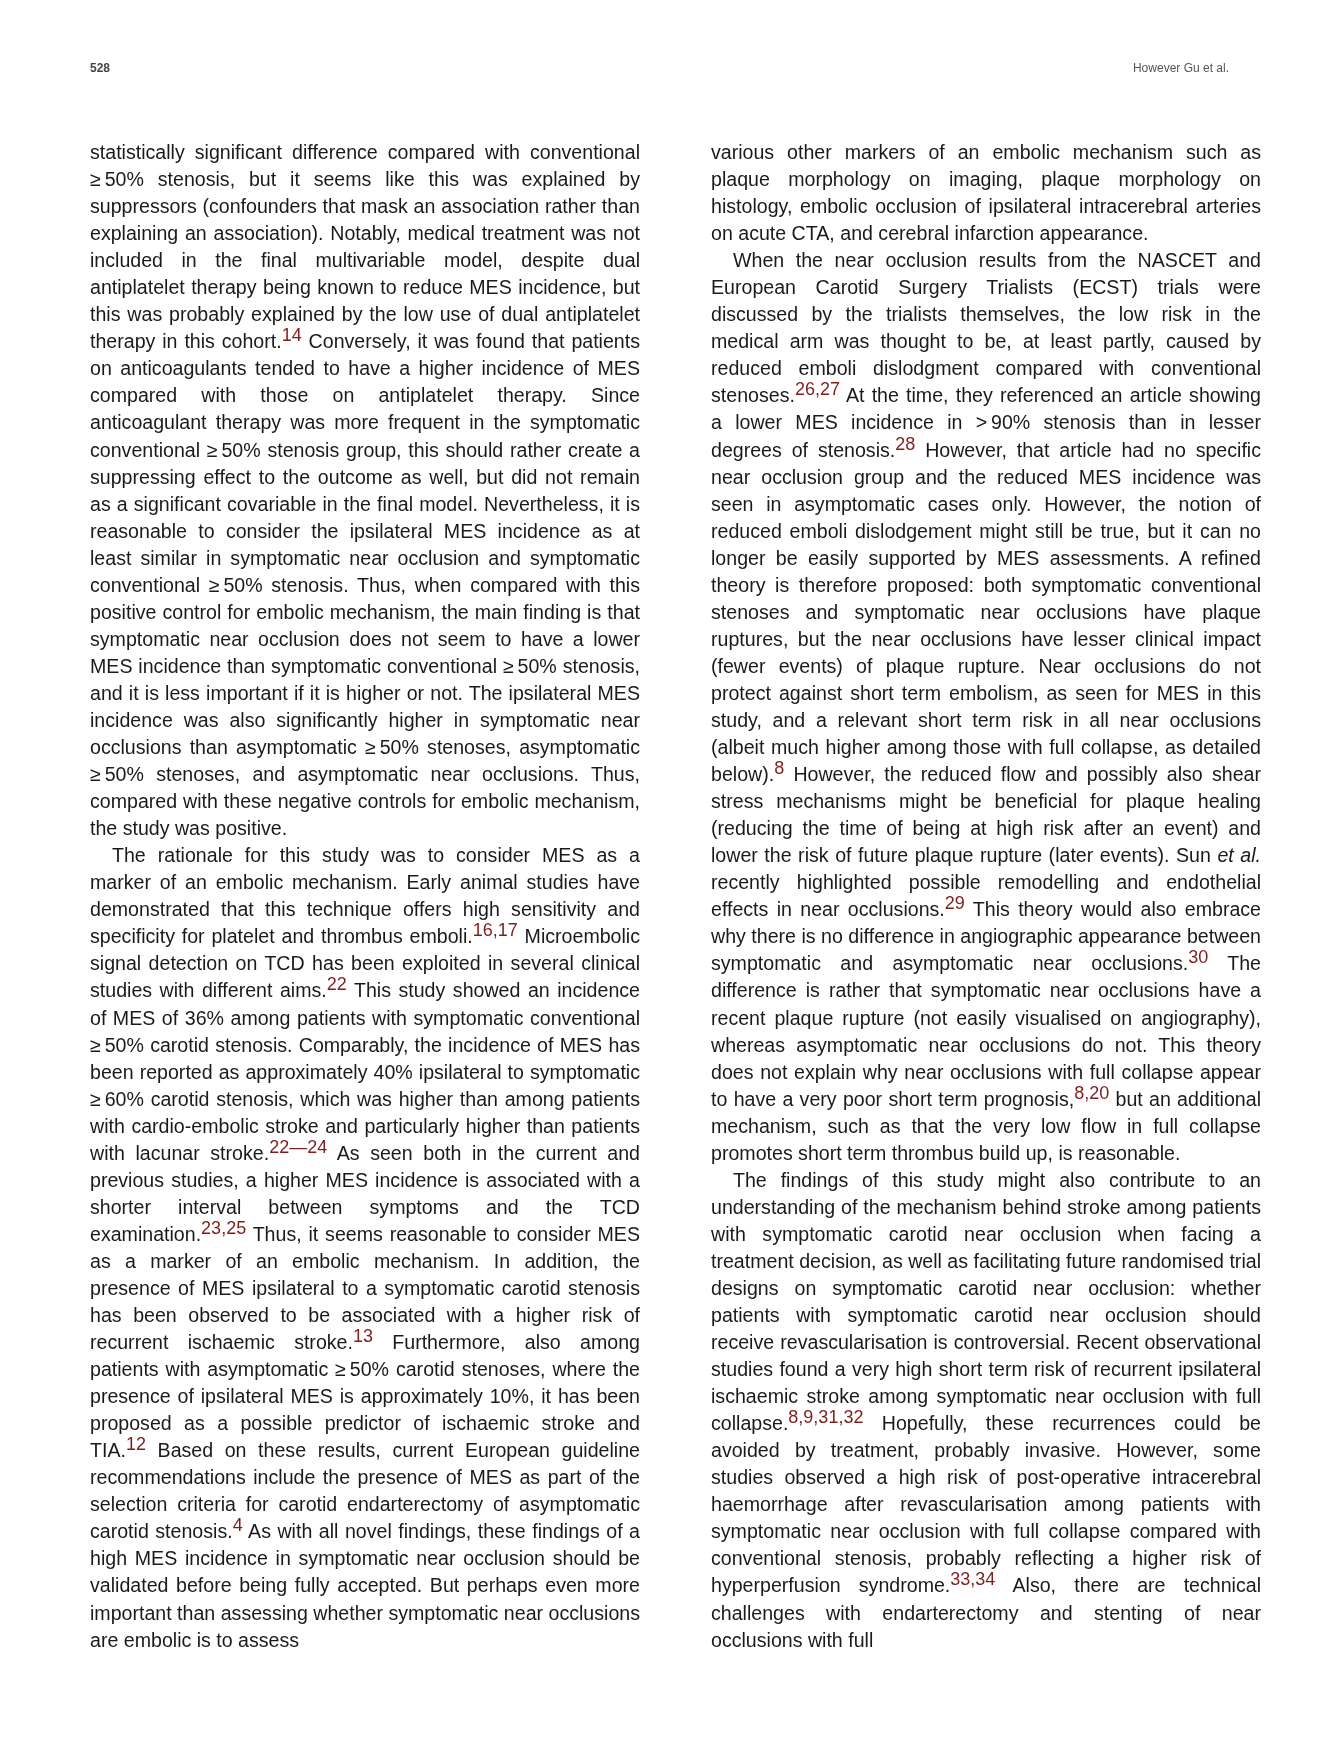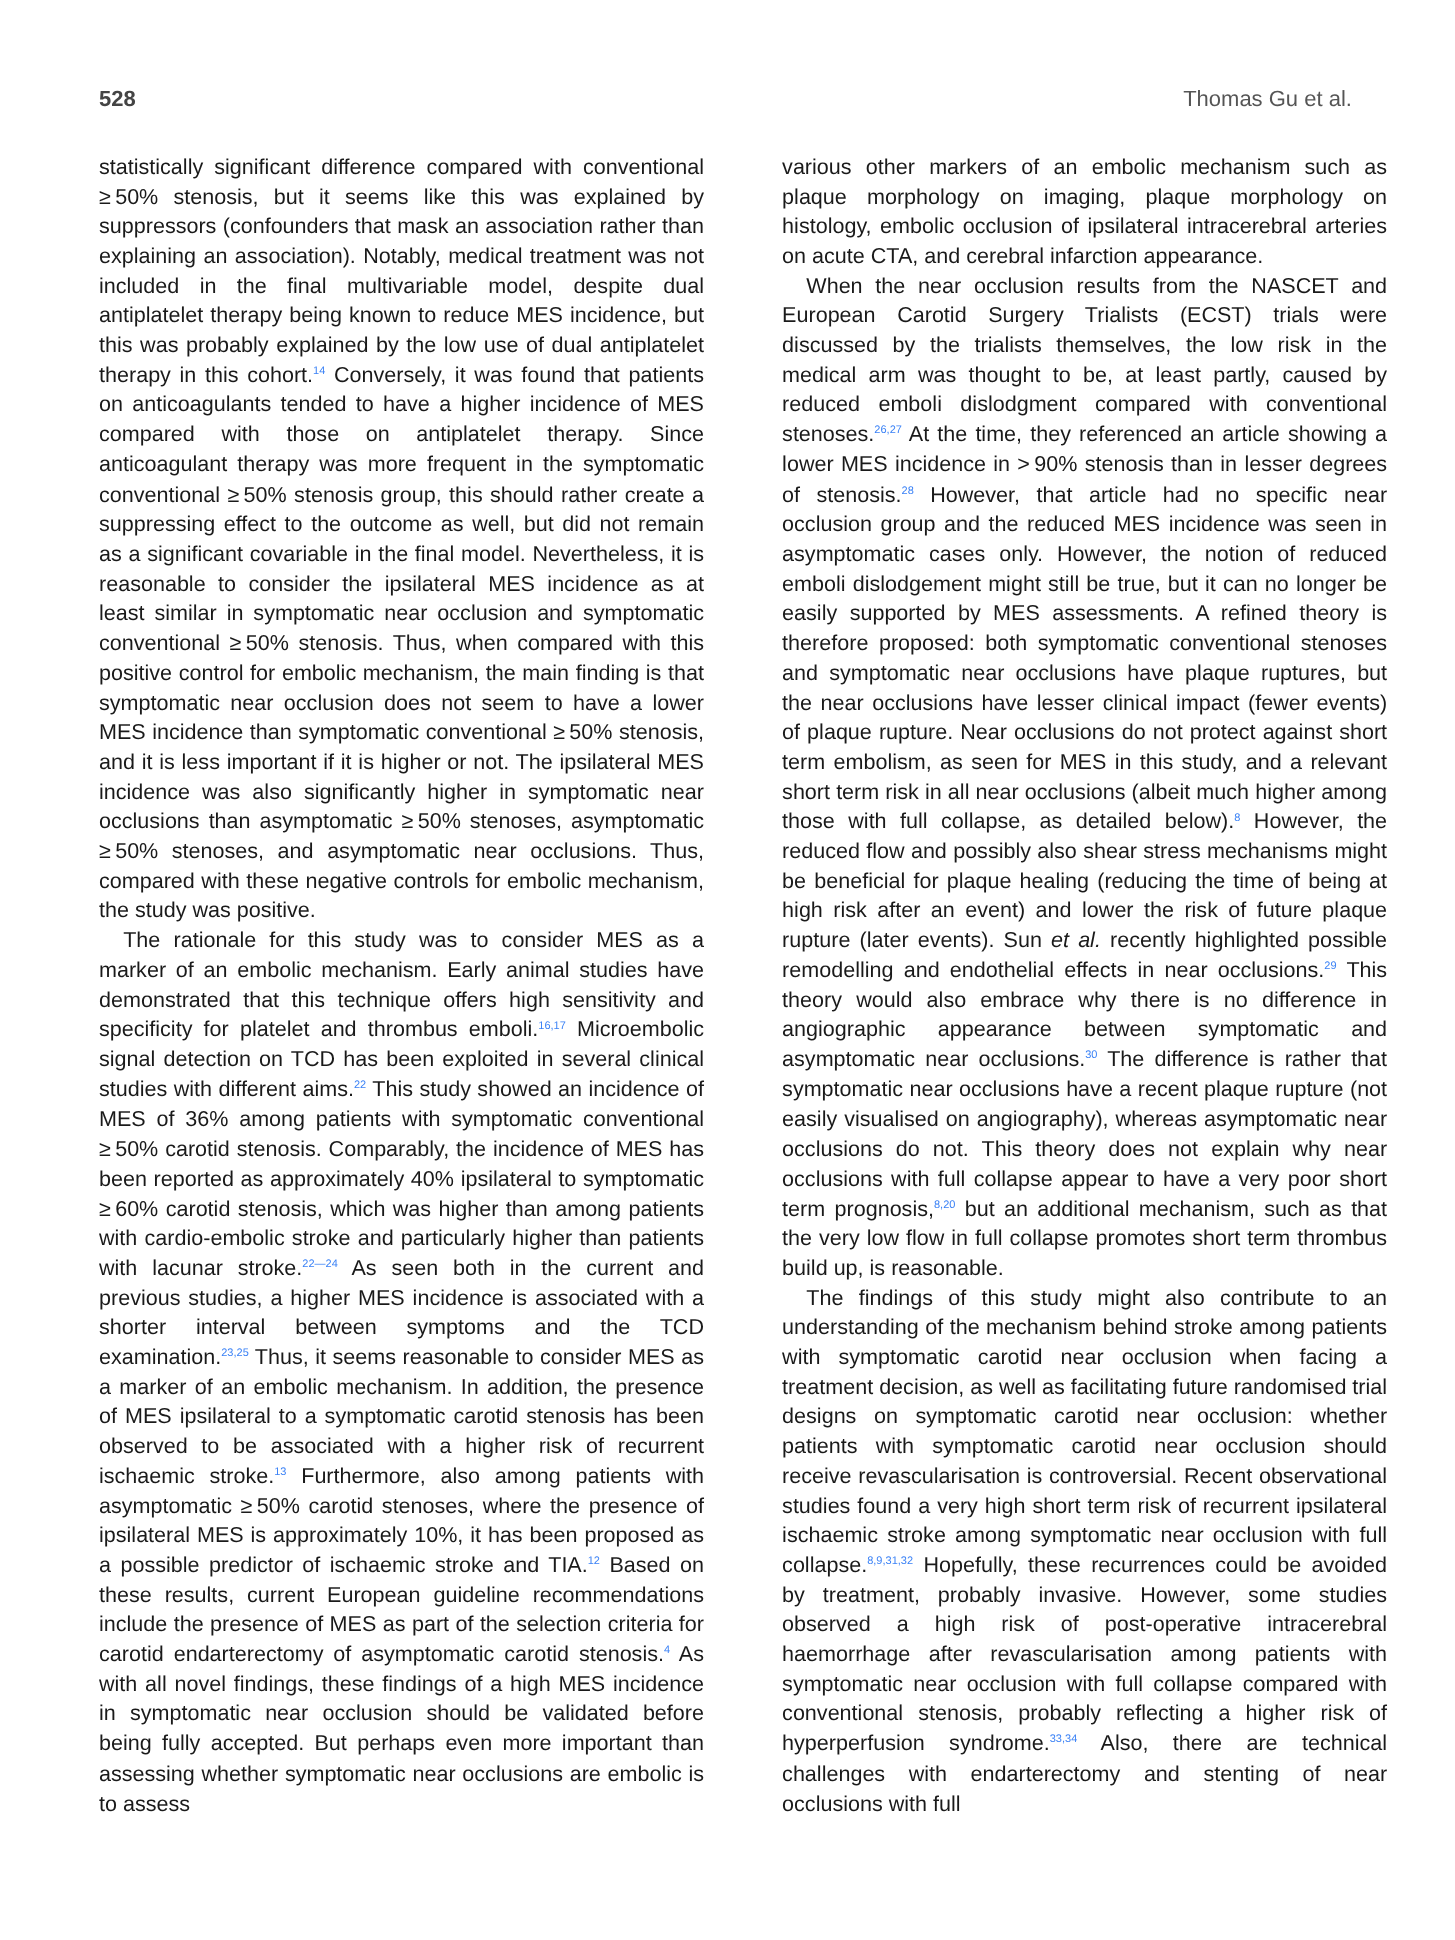--- a/index.html
+++ b/index.html
@@ -1,46 +1,46 @@
 <!DOCTYPE html>
 <html><head>
 <meta charset="utf-8">
 <style>
   html, body { margin: 0; padding: 0; background: #ffffff; }
   body {
     width: 1323px; height: 1764px; position: relative; overflow: hidden;
     font-family: "Liberation Sans", sans-serif; color: #1a1a1a;
   }
   .header {
-    position: absolute; top: 79px; left: 90px; width: 1139px; height: 24px;
-    font-size: 20px; color: #555; text-align: right;
+    position: absolute; top: 61px; left: 90px; width: 1139px; height: 24px;
+    font-size: 12px; color: #555; text-align: right;
   }
   .page-num { position: absolute; left: 0; top: 0; font-weight: bold; color: #444; }
   .running-head { position: absolute; right: 0; top: 0; color: #555; }
   .col {
     position: absolute; top: 139px; width: 550px;
     font-size: 19.6px; line-height: 27.05px; text-align: justify;
     hyphens: none;
   }
   .col-left { left: 90px; }
   .col-right { left: 677px; margin-left: 34px; }
   .col p { margin: 0; }
   .col p.indent { text-indent: 22px; }
   sup.ref {
-    color: #3b82f6; font-size: 10px; line-height: 0; vertical-align: 7px;
+    color: #7f1d1d; font-size: 18px; line-height: 0; vertical-align: 7px;
     cursor: pointer;
   }
   em { }
 </style>
 </head>
 <body>
 
 <div class="header">
   <span class="page-num">528</span>
-  <span class="running-head">Thomas Gu et al.</span>
+  <span class="running-head">However Gu et al.</span>
 </div>
 
 <div class="col col-left">
     <p><span>statistically significant difference compared with conventional ≥ 50% stenosis, but it seems like this was explained by suppressors (confounders that mask an association rather than explaining an association). Notably, medical treatment was not included in the final multivariable model, despite dual antiplatelet therapy being known to reduce MES incidence, but this was probably explained by the low use of dual antiplatelet therapy in this cohort.</span><sup class="ref">14</sup><span> Conversely, it was found that patients on anticoagulants tended to have a higher incidence of MES compared with those on antiplatelet therapy. Since anticoagulant therapy was more frequent in the symptomatic conventional ≥ 50% stenosis group, this should rather create a suppressing effect to the outcome as well, but did not remain as a significant covariable in the final model. Nevertheless, it is reasonable to consider the ipsilateral MES incidence as at least similar in symptomatic near occlusion and symptomatic conventional ≥ 50% stenosis. Thus, when compared with this positive control for embolic mechanism, the main finding is that symptomatic near occlusion does not seem to have a lower MES incidence than symptomatic conventional ≥ 50% stenosis, and it is less important if it is higher or not. The ipsilateral MES incidence was also significantly higher in symptomatic near occlusions than asymptomatic ≥ 50% stenoses, asymptomatic ≥ 50% stenoses, and asymptomatic near occlusions. Thus, compared with these negative controls for embolic mechanism, the study was positive.</span></p>
     <p class="indent"><span>The rationale for this study was to consider MES as a marker of an embolic mechanism. Early animal studies have demonstrated that this technique offers high sensitivity and specificity for platelet and thrombus emboli.</span><sup class="ref">16,17</sup><span> Microembolic signal detection on TCD has been exploited in several clinical studies with different aims.</span><sup class="ref">22</sup><span> This study showed an incidence of MES of 36% among patients with symptomatic conventional ≥ 50% carotid stenosis. Comparably, the incidence of MES has been reported as approximately 40% ipsilateral to symptomatic ≥ 60% carotid stenosis, which was higher than among patients with cardio-embolic stroke and particularly higher than patients with lacunar stroke.</span><sup class="ref">22—24</sup><span> As seen both in the current and previous studies, a higher MES incidence is associated with a shorter interval between symptoms and the TCD examination.</span><sup class="ref">23,25</sup><span> Thus, it seems reasonable to consider MES as a marker of an embolic mechanism. In addition, the presence of MES ipsilateral to a symptomatic carotid stenosis has been observed to be associated with a higher risk of recurrent ischaemic stroke.</span><sup class="ref">13</sup><span> Furthermore, also among patients with asymptomatic ≥ 50% carotid stenoses, where the presence of ipsilateral MES is approximately 10%, it has been proposed as a possible predictor of ischaemic stroke and TIA.</span><sup class="ref">12</sup><span> Based on these results, current European guideline recommendations include the presence of MES as part of the selection criteria for carotid endarterectomy of asymptomatic carotid stenosis.</span><sup class="ref">4</sup><span> As with all novel findings, these findings of a high MES incidence in symptomatic near occlusion should be validated before being fully accepted. But perhaps even more important than assessing whether symptomatic near occlusions are embolic is to assess</span></p>
   </div>
 <div class="col col-right">
     <p><span>various other markers of an embolic mechanism such as plaque morphology on imaging, plaque morphology on histology, embolic occlusion of ipsilateral intracerebral arteries on acute CTA, and cerebral infarction appearance.</span></p>
     <p class="indent"><span>When the near occlusion results from the NASCET and European Carotid Surgery Trialists (ECST) trials were discussed by the trialists themselves, the low risk in the medical arm was thought to be, at least partly, caused by reduced emboli dislodgment compared with conventional stenoses.</span><sup class="ref">26,27</sup><span> At the time, they referenced an article showing a lower MES incidence in &gt; 90% stenosis than in lesser degrees of stenosis.</span><sup class="ref">28</sup><span> However, that article had no specific near occlusion group and the reduced MES incidence was seen in asymptomatic cases only. However, the notion of reduced emboli dislodgement might still be true, but it can no longer be easily supported by MES assessments. A refined theory is therefore proposed: both symptomatic conventional stenoses and symptomatic near occlusions have plaque ruptures, but the near occlusions have lesser clinical impact (fewer events) of plaque rupture. Near occlusions do not protect against short term embolism, as seen for MES in this study, and a relevant short term risk in all near occlusions (albeit much higher among those with full collapse, as detailed below).</span><sup class="ref">8</sup><span> However, the reduced flow and possibly also shear stress mechanisms might be beneficial for plaque healing (reducing the time of being at high risk after an event) and lower the risk of future plaque rupture (later events). Sun </span><em>et al.</em><span> recently highlighted possible remodelling and endothelial effects in near occlusions.</span><sup class="ref">29</sup><span> This theory would also embrace why there is no difference in angiographic appearance between symptomatic and asymptomatic near occlusions.</span><sup class="ref">30</sup><span> The difference is rather that symptomatic near occlusions have a recent plaque rupture (not easily visualised on angiography), whereas asymptomatic near occlusions do not. This theory does not explain why near occlusions with full collapse appear to have a very poor short term prognosis,</span><sup class="ref">8,20</sup><span> but an additional mechanism, such as that the very low flow in full collapse promotes short term thrombus build up, is reasonable.</span></p>
     <p class="indent"><span>The findings of this study might also contribute to an understanding of the mechanism behind stroke among patients with symptomatic carotid near occlusion when facing a treatment decision, as well as facilitating future randomised trial designs on symptomatic carotid near occlusion: whether patients with symptomatic carotid near occlusion should receive revascularisation is controversial. Recent observational studies found a very high short term risk of recurrent ipsilateral ischaemic stroke among symptomatic near occlusion with full collapse.</span><sup class="ref">8,9,31,32</sup><span> Hopefully, these recurrences could be avoided by treatment, probably invasive. However, some studies observed a high risk of post-operative intracerebral haemorrhage after revascularisation among patients with symptomatic near occlusion with full collapse compared with conventional stenosis, probably reflecting a higher risk of hyperperfusion syndrome.</span><sup class="ref">33,34</sup><span> Also, there are technical challenges with endarterectomy and stenting of near occlusions with full</span></p>

